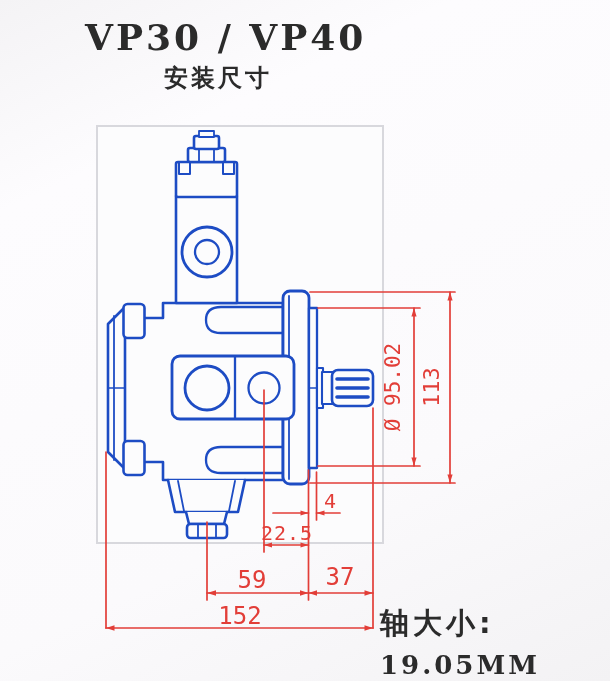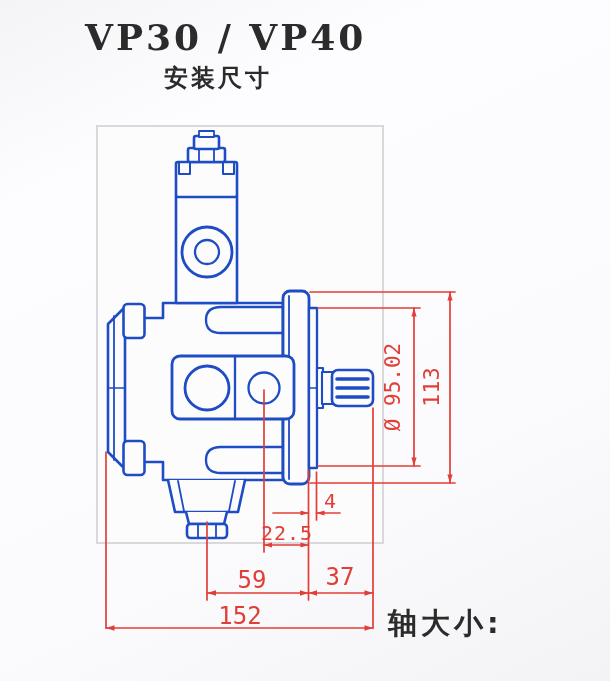--- a/index.html
+++ b/index.html
@@ -11,21 +11,21 @@
   .title{
     position:absolute;left:85px;top:16px;width:280px;text-align:center;
     font-family:"DejaVu Serif","Liberation Serif",serif;
     font-weight:700;font-size:36px;letter-spacing:3px;color:#2b2b2b;white-space:nowrap;
   }
   .subtitle{
     position:absolute;left:85px;top:62px;width:266px;text-align:center;
     font-weight:700;font-size:24px;letter-spacing:3px;color:#2b2b2b;white-space:nowrap;
   }
   .drawing-svg{position:absolute;left:0;top:0;}
-  .shaft-note{position:absolute;left:388px;top:604px;color:#2b2b2b;}
+  .shaft-note{position:absolute;left:380px;top:604px;color:#2b2b2b;}
   .shaft-label{font-weight:700;font-size:29px;letter-spacing:4px;white-space:nowrap;}
   .shaft-value{
     font-family:"DejaVu Serif","Liberation Serif",serif;
     font-weight:700;font-size:26px;letter-spacing:3px;margin-top:6px;white-space:nowrap;
   }
   .dim-text{
     font-family:"DejaVu Sans Mono","Liberation Mono",monospace;
     font-weight:500;
   }
 </style>
@@ -144,15 +144,16 @@
       <text x="252" y="588" font-size="24">59</text>
       <text x="340" y="585" font-size="24">37</text>
       <text x="240" y="624" font-size="24">152</text>
       <text x="400" y="387" font-size="21" transform="rotate(-90 400 387)">Ø 95.02</text>
       <text x="439" y="387" font-size="22" transform="rotate(-90 439 387)">113</text>
     </g>
   </svg>
 
   <div class="shaft-note">
     <div class="shaft-label">轴大小:</div>
+    <div class="shaft-value">19.05MM</div>
   </div>
 
 </div>
 
 </body></html>

